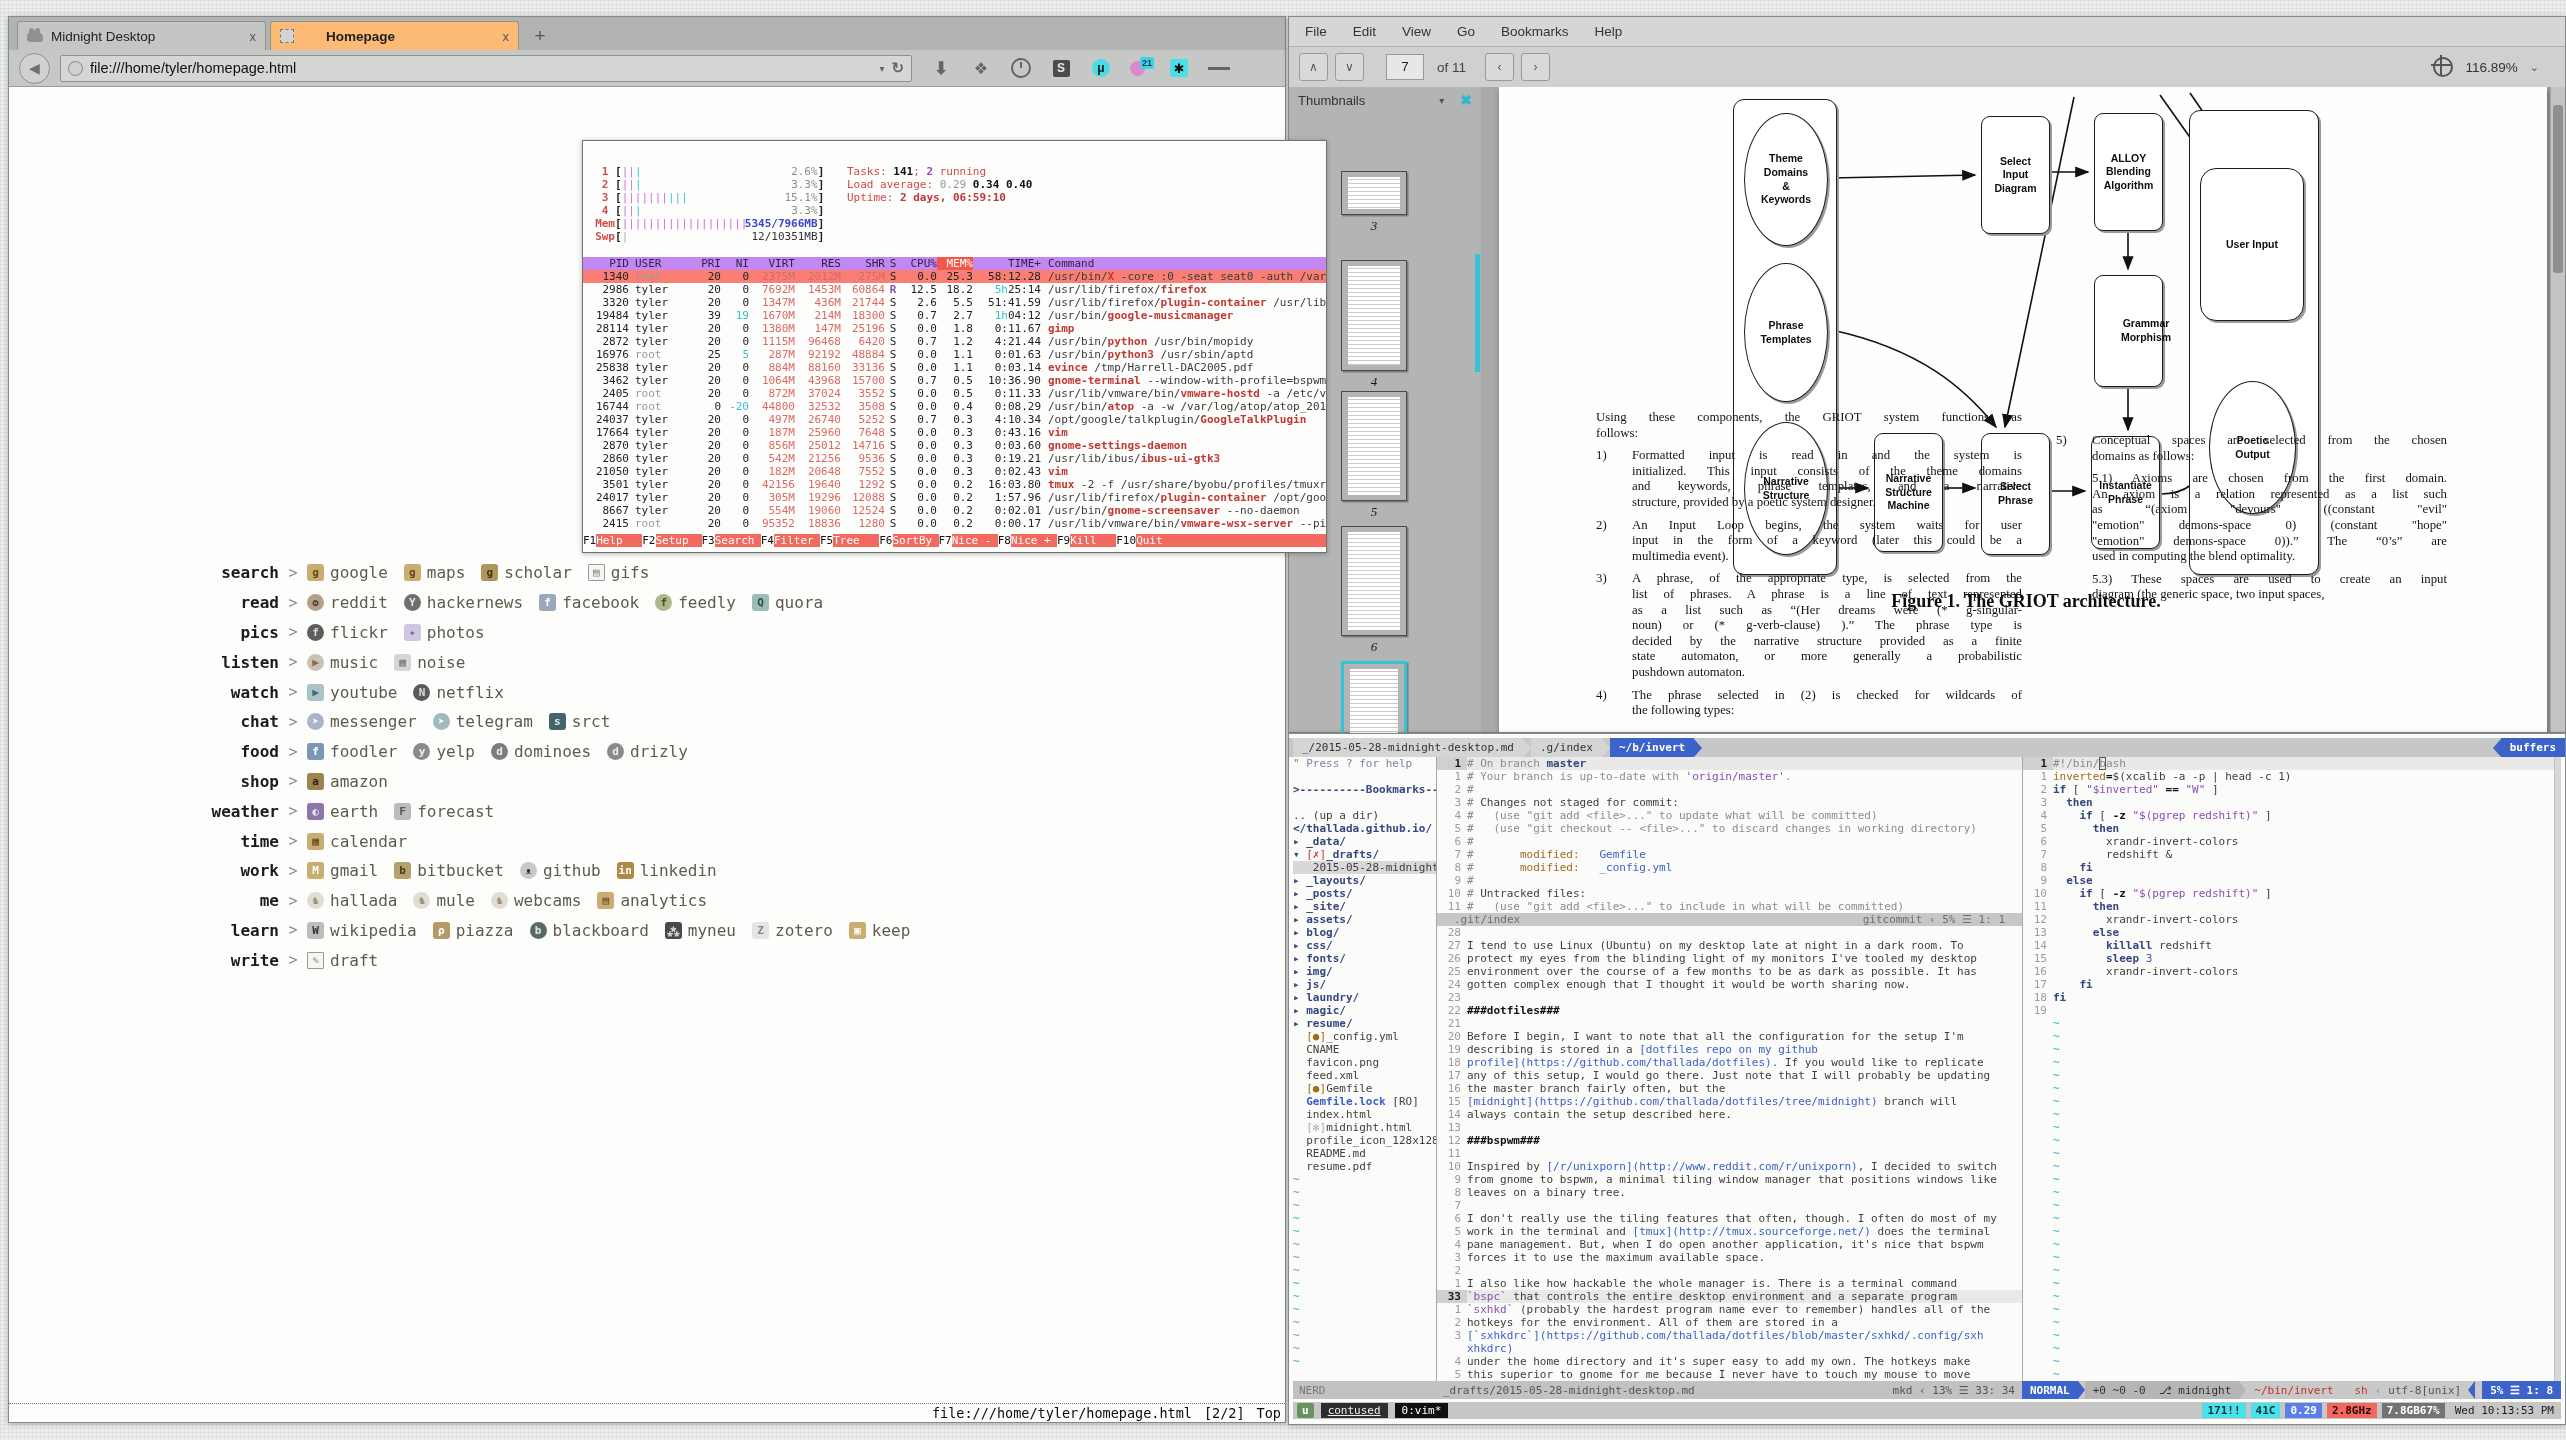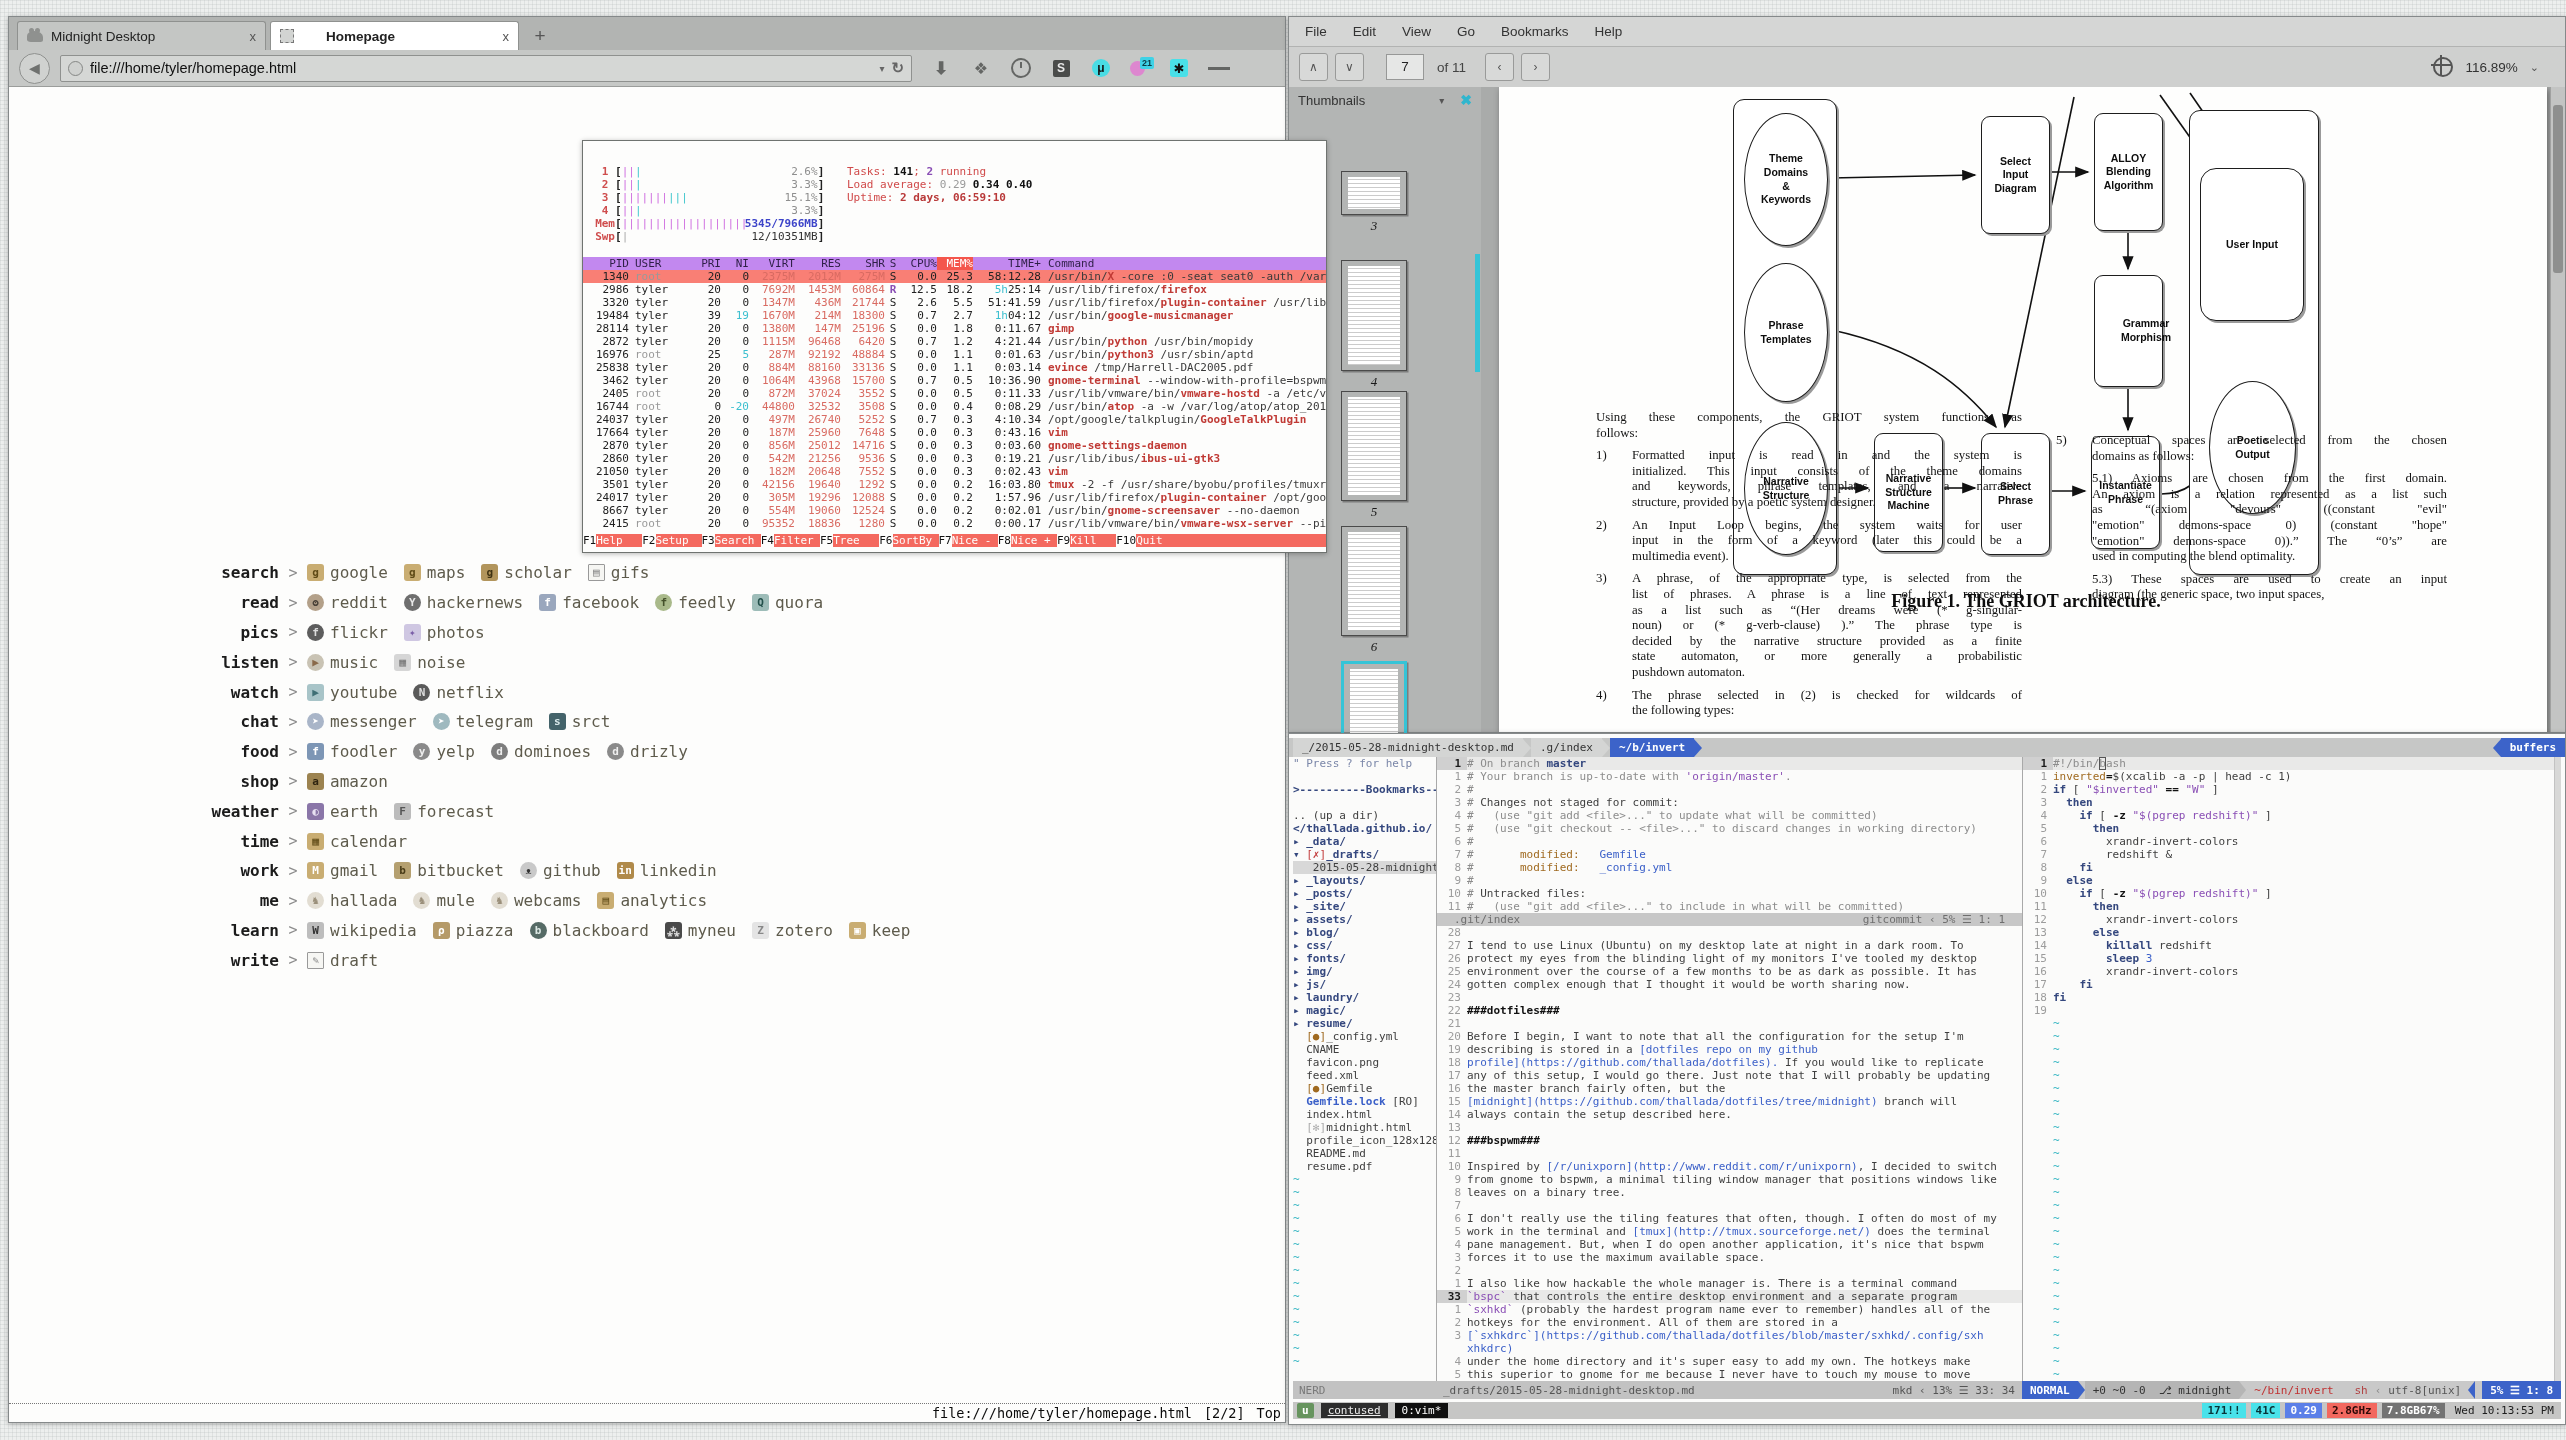--- a/index.html
+++ b/index.html
@@ -8,21 +8,21 @@
     background-image:linear-gradient(rgba(185,192,190,.28) 1px,transparent 1px),
                      linear-gradient(90deg,rgba(185,192,190,.28) 1px,transparent 1px);
     background-size:4px 4px;
     font-family:"Liberation Sans",sans-serif;}
   .window{position:absolute;box-sizing:border-box;border:1px solid #85898a;box-shadow:0 1px 5px rgba(0,0,0,.28);}
 
   
   #browser{left:8px;top:16px;width:1278px;height:1407px;background:#fdfdfc;z-index:1;}
   .tabbar{position:absolute;left:0;top:0;right:0;height:33px;background:#b2b4b2;display:flex;align-items:flex-end;padding-left:8px;box-sizing:border-box;}
   .tab{height:29px;width:249px;background:#c4c6c4;border:1px solid #8f918f;border-bottom:none;border-radius:3px 3px 0 0;display:flex;align-items:center;padding:0 9px;gap:8px;font-size:13.5px;color:#222;box-sizing:border-box;margin-right:4px;}
-  .tab.active{background:#ffffff;font-weight:bold;gap:32px;}
+  .tab.active{background:#fdba74;font-weight:bold;gap:32px;}
   .tab .ttl{flex:1;white-space:nowrap;overflow:hidden;}
   .tabx{color:#555;font-size:13px;font-weight:normal;}
   .newtab{width:34px;height:27px;color:#555;font-size:19px;display:flex;align-items:center;justify-content:center;margin-bottom:1px;}
   .camel{width:16px;height:11px;background:#8f918f;border-radius:45% 55% 15% 25%;position:relative;flex:none;}
   .camel::before{content:"";position:absolute;left:2px;top:-3px;width:5px;height:5px;background:#8f918f;border-radius:50%;}
   .camel::after{content:"";position:absolute;left:8px;top:-3px;width:5px;height:5px;background:#8f918f;border-radius:50%;}
   .emptyfav{width:12px;height:12px;border:1px dashed #777;background:#d2d4d2;flex:none;}
   .urlbar{position:absolute;left:0;top:33px;right:0;height:37px;background:#c6c8c6;border-bottom:1px solid #9b9d9b;display:flex;align-items:center;padding:0 10px;gap:10px;box-sizing:border-box;}
   .backbtn{width:29px;height:29px;border-radius:50%;background:#d0d2d0;border:1px solid #8f918f;color:#6f716f;display:flex;align-items:center;justify-content:center;font-size:14px;flex:none;}
   .urlfield{width:852px;height:27px;background:#d5d7d5;border:1px solid #8f918f;border-radius:2px;display:flex;align-items:center;padding:0 7px;gap:7px;box-sizing:border-box;}

